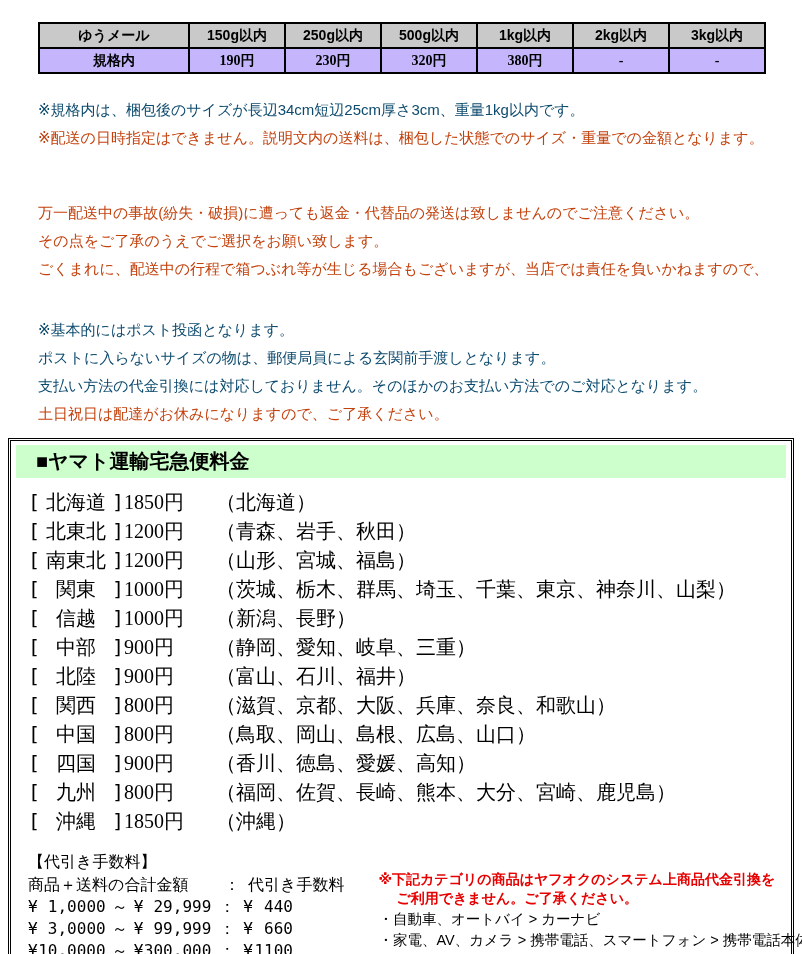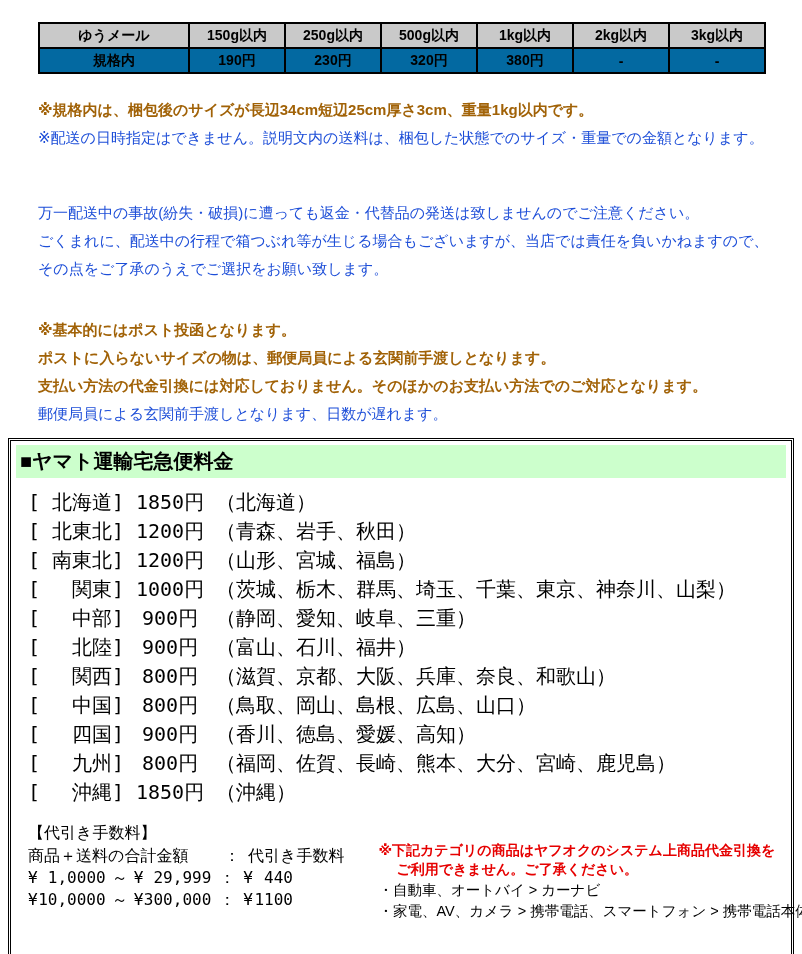--- a/index.html
+++ b/index.html
@@ -9,45 +9,45 @@
   }
   
   table.yumail{
     border-collapse:collapse;table-layout:fixed;width:728px;
     margin:22px 16px 0 38px;font-size:14px;font-weight:bold;padding-left:36px;
   }
   table.yumail th,table.yumail td{
     border:2px solid #000;height:23px;text-align:center;vertical-align:middle;padding:0;
   }
   table.yumail th{background:#c9c9c9;}
-  table.yumail td{background:#0369a1;}
+  table.yumail td{background:#c4b5fd;font-family:Liberation Serif, serif;}
   
   .txt{margin-left:38px;font-size:15px;line-height:28px;white-space:nowrap;}
-  .b{font-weight:bold;color:#a16207;}
-  .r{font-weight:normal;color:#1d4ed8;}
+  .b{font-weight:normal;color:#0c4a6e;}
+  .r{font-weight:normal;color:#c2410c;}
   .notes-top{margin-top:22px;}
   .disc{margin-top:47px;}
   .post{margin-top:33px;}
   
   .ybox{
     margin:10px 8px 0 8px;border:3px double #000;padding:4px 5px 8px 5px;
     box-sizing:border-box;min-height:548px;
   }
   .ybar{
     background:#ccffcc;font-weight:bold;font-size:20px;line-height:33px;
-    padding-left:4px;
+    padding-left:20px;
   }
   .rlist{
     margin-top:10px;padding-left:12px;
     font-family:"DejaVu Sans Mono","Liberation Mono",monospace;
     font-size:20px;
   }
   .rrow{line-height:29px;white-space:nowrap;}
-  .rname{display:inline-block;width:72px;text-align:right;}
-  .rprice{display:inline-block;width:92px;text-align:center;}
+  .rname{display:inline-block;width:72px;text-align:center;}
+  .rprice{display:inline-block;width:92px;text-align:left;font-family:Liberation Serif, serif;}
   .rregions{}
   
   .bottom{display:flex;margin-top:14px;padding-left:12px;align-items:flex-start;}
   .cod{
     font-family:"DejaVu Sans Mono","Liberation Mono",monospace;
     font-size:16px;line-height:22px;white-space:nowrap;
   }
   .cod-title{line-height:24px;}
   .num{display:inline-block;text-align:right;}
   .num-from{width:68px;}
@@ -93,54 +93,56 @@
   </tbody>
 </table>
 
 <div class="txt notes-top">
   <div class="b">※規格内は、梱包後のサイズが長辺34cm短辺25cm厚さ3cm、重量1kg以内です。</div>
   <div class="r">※配送の日時指定はできません。説明文内の送料は、梱包した状態でのサイズ・重量での金額となります。</div>
 </div>
 
 <div class="txt disc">
   <div class="r">万一配送中の事故(紛失・破損)に遭っても返金・代替品の発送は致しませんのでご注意ください。</div>
+  <div class="r">その点をご了承のうえでご選択をお願い致します。</div>
   <div class="r">ごくまれに、配送中の行程で箱つぶれ等が生じる場合もございますが、当店では責任を負いかねますので、</div>
-  <div class="r">その点をご了承のうえでご選択をお願い致します。</div>
 </div>
 
 <div class="txt post">
   <div class="b">※基本的にはポスト投函となります。</div>
   <div class="b">ポストに入らないサイズの物は、郵便局員による玄関前手渡しとなります。</div>
   <div class="b">支払い方法の代金引換には対応しておりません。そのほかのお支払い方法でのご対応となります。</div>
-  <div class="r">郵便局員による玄関前手渡しとなります、日数が遅れます。</div>
+  <div class="r">土日祝日は配達がお休みになりますので、ご了承ください。</div>
 </div>
 
 <div class="ybox">
   <div class="ybar">■ヤマト運輸宅急便料金</div>
 
   <div class="rlist">
     <div class="rrow"><span>[</span><span class="rname">北海道</span><span>]</span><span class="rprice">1850円</span><span class="rregions">（北海道）</span></div>
     <div class="rrow"><span>[</span><span class="rname">北東北</span><span>]</span><span class="rprice">1200円</span><span class="rregions">（青森、岩手、秋田）</span></div>
     <div class="rrow"><span>[</span><span class="rname">南東北</span><span>]</span><span class="rprice">1200円</span><span class="rregions">（山形、宮城、福島）</span></div>
     <div class="rrow"><span>[</span><span class="rname">関東</span><span>]</span><span class="rprice">1000円</span><span class="rregions">（茨城、栃木、群馬、埼玉、千葉、東京、神奈川、山梨）</span></div>
+    <div class="rrow"><span>[</span><span class="rname">信越</span><span>]</span><span class="rprice">1000円</span><span class="rregions">（新潟、長野）</span></div>
     <div class="rrow"><span>[</span><span class="rname">中部</span><span>]</span><span class="rprice">900円</span><span class="rregions">（静岡、愛知、岐阜、三重）</span></div>
     <div class="rrow"><span>[</span><span class="rname">北陸</span><span>]</span><span class="rprice">900円</span><span class="rregions">（富山、石川、福井）</span></div>
     <div class="rrow"><span>[</span><span class="rname">関西</span><span>]</span><span class="rprice">800円</span><span class="rregions">（滋賀、京都、大阪、兵庫、奈良、和歌山）</span></div>
     <div class="rrow"><span>[</span><span class="rname">中国</span><span>]</span><span class="rprice">800円</span><span class="rregions">（鳥取、岡山、島根、広島、山口）</span></div>
     <div class="rrow"><span>[</span><span class="rname">四国</span><span>]</span><span class="rprice">900円</span><span class="rregions">（香川、徳島、愛媛、高知）</span></div>
     <div class="rrow"><span>[</span><span class="rname">九州</span><span>]</span><span class="rprice">800円</span><span class="rregions">（福岡、佐賀、長崎、熊本、大分、宮崎、鹿児島）</span></div>
     <div class="rrow"><span>[</span><span class="rname">沖縄</span><span>]</span><span class="rprice">1850円</span><span class="rregions">（沖縄）</span></div>
   </div>
 
   <div class="bottom">
 
     <div class="cod">
       <div class="cod-title">【代引き手数料】</div>
       <div><span class="range-head">商品＋送料の合計金額</span><span class="colon">：</span><span>代引き手数料</span></div>
       <div><span>¥</span><span class="num num-from">1,0000</span><span class="tilde">～</span><span>¥</span><span class="num num-to">29,999</span><span class="colon">：</span><span>¥</span><span class="num num-fee">440</span></div>
+      <div><span>¥</span><span class="num num-from">3,0000</span><span class="tilde">～</span><span>¥</span><span class="num num-to">99,999</span><span class="colon">：</span><span>¥</span><span class="num num-fee">660</span></div>
       <div><span>¥</span><span class="num num-from">10,0000</span><span class="tilde">～</span><span>¥</span><span class="num num-to">300,000</span><span class="colon">：</span><span>¥</span><span class="num num-fee">1100</span></div>
     </div>
 
     <div class="warn">
       <div class="warn-red">※下記カテゴリの商品はヤフオクのシステム上商品代金引換を</div>
       <div class="warn-red warn-red2">ご利用できません。ご了承ください。</div>
       <div class="warn-item">・自動車、オートバイ &gt; カーナビ</div>
       <div class="warn-item">・家電、AV、カメラ &gt; 携帯電話、スマートフォン &gt; 携帯電話本体</div>
     </div>
   </div>

